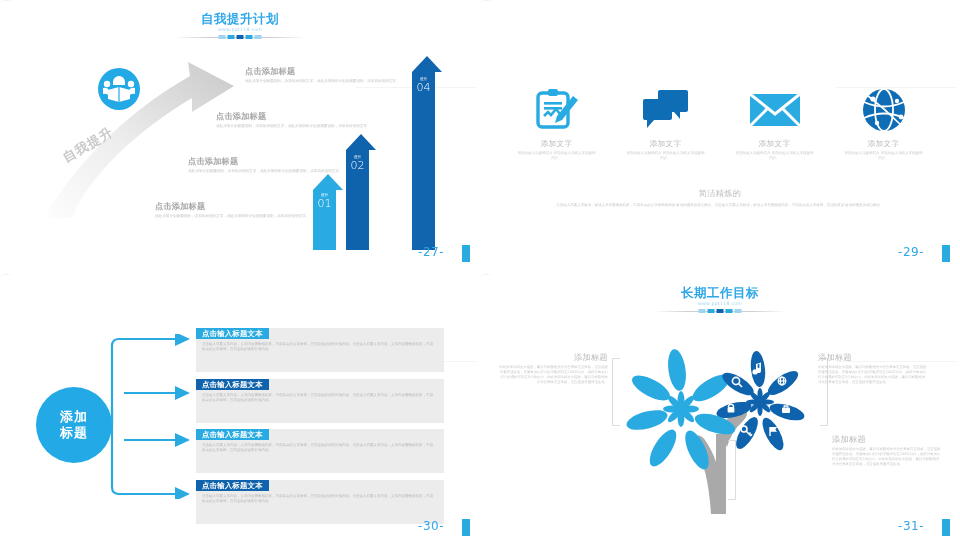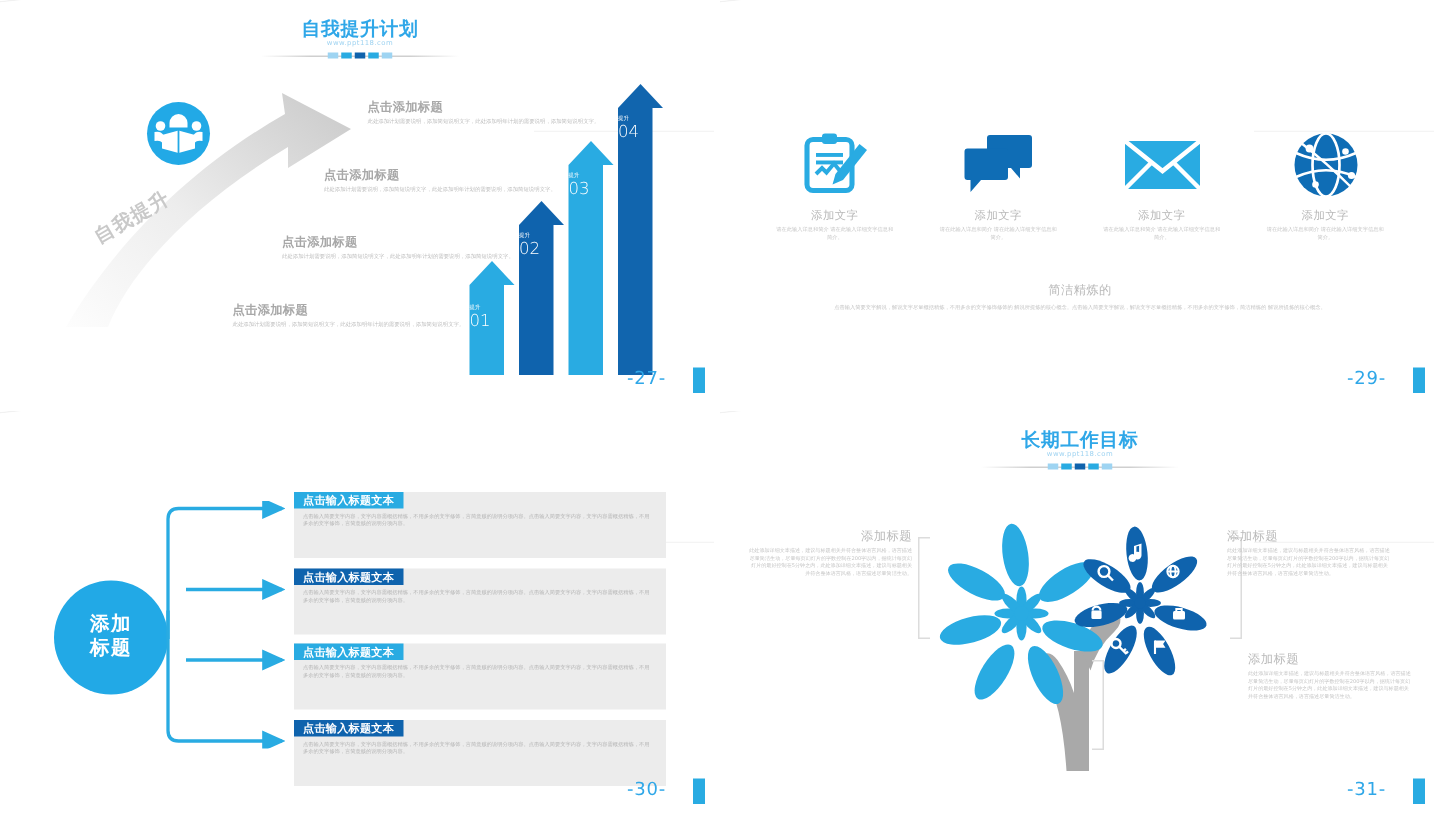--- a/index.html
+++ b/index.html
@@ -74,21 +74,21 @@
   #t27d { left: 5px;   top: 143px;}
 
   .arrows { position: absolute; left: 305px; bottom: 24px; width: 140px; height: 190px; }
   .arrow { position: absolute; bottom: 0; width: 23px; }
   .arrow .head {
     width: 0; height: 0; margin: 0 auto;
     border-left: 15.5px solid transparent; border-right: 15.5px solid transparent;
   }
   .arrow .body { width: 23px; margin: 0 auto; }
   .arrow .lbl {
-    position: absolute; left: 0; right: 0; text-align: left; color: #ffffff; margin-top: 26px;
+    position: absolute; left: 0; right: 0; text-align: center; color: #ffffff; margin-top: 26px;
   }
   .arrow .lbl .sm { font-size: 3.6px; display: block; line-height: 5px; }
   .arrow .lbl .bg { font-size: 11px; display: block; line-height: 12px; font-weight: 300; }
 
   
   .icon-row { position: absolute; left: 22px; right: 22px; top: 84px; display: flex; }
   .icon-cell { flex: 1; text-align: center; }
   .icon-box { height: 52px; display: flex; align-items: center; justify-content: center; }
   .icon-cap { font-size: 7.6px; color: #b9b9b9; margin-top: 3px; letter-spacing: .3px; }
   .icon-desc { font-size: 3.5px; color: #c7c7c7; line-height: 5px; margin-top: 2px; padding: 0 14px; }
@@ -193,39 +193,31 @@
       <div class="txt-item" id="t27d">
         <div class="h">点击添加标题</div>
         <div class="p">此处添加计划需要说明，添加简短说明文字，此处添加明年计划的需要说明，添加简短说明文字。</div>
       </div>
     </div>
 
     <div class="arrows">
       <div class="arrow" id="ar1" style="left: 8px;">
         <div class="head" style="border-bottom: 16px solid rgb(41, 171, 226);"></div>
           <div class="body" style="height: 60px; background: rgb(41, 171, 226);"></div>
-        <div class="lbl" style="bottom: 30px;">
+        <div class="lbl" style="bottom: 40px;">
           <span class="sm">提升</span>
           <span class="bg">01</span>
         </div>
       </div>
       <div class="arrow" id="ar2" style="left: 41px;">
         <div class="head" style="border-bottom: 16px solid rgb(15, 99, 173);"></div>
           <div class="body" style="height: 100px; background: rgb(15, 99, 173);"></div>
         <div class="lbl" style="bottom: 78px;">
           <span class="sm">提升</span>
           <span class="bg">02</span>
-        </div>
-      </div>
-      <div class="arrow" id="ar3" style="left: 74px;">
-        <div class="head" style="border-bottom: 16px solid rgb(41, 171, 226);"></div>
-          <div class="body" style="height: 140px; background: rgb(41, 171, 226);"></div>
-        <div class="lbl" style="bottom: 118px;">
-          <span class="sm">提升</span>
-          <span class="bg">03</span>
         </div>
       </div>
       <div class="arrow" id="ar4" style="left: 107px;">
         <div class="head" style="border-bottom: 16px solid rgb(17, 101, 174);"></div>
           <div class="body" style="height: 178px; background: rgb(17, 101, 174);"></div>
         <div class="lbl" style="bottom: 156px;">
           <span class="sm">提升</span>
           <span class="bg">04</span>
         </div>
       </div>

